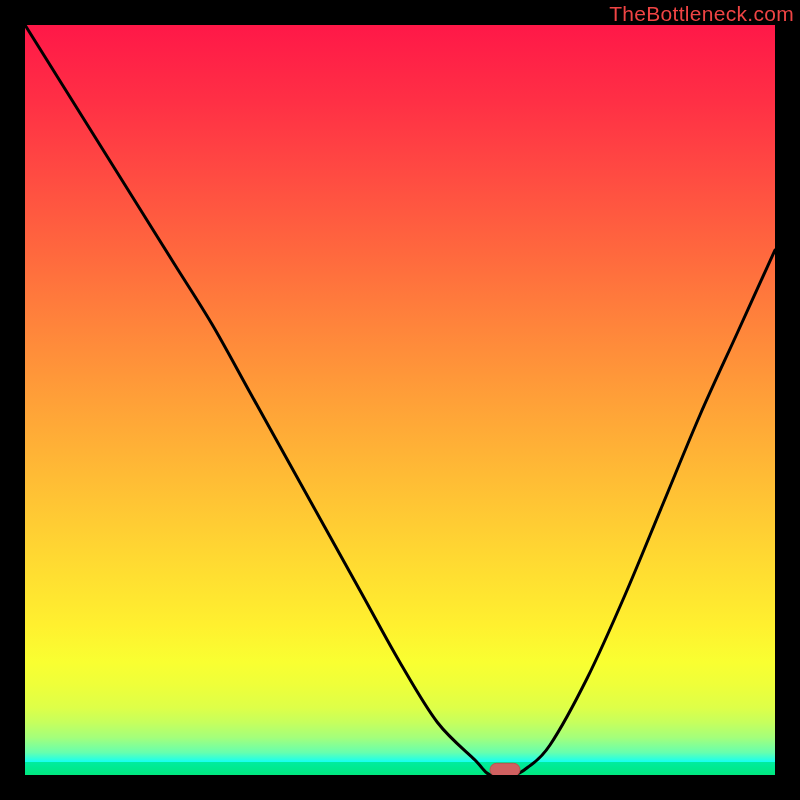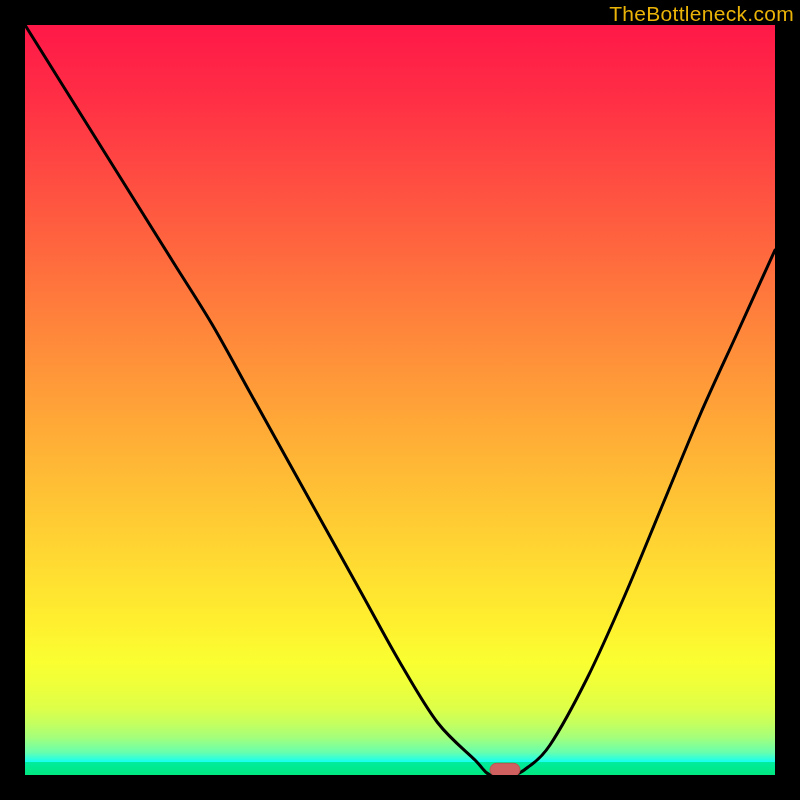--- a/index.html
+++ b/index.html
@@ -58,21 +58,21 @@
     position: absolute;
     left: 0;
     top: 0;
     width: 750px;
     height: 750px;
   }
   .watermark {
     position: absolute;
     top: 2px;
     right: 6px;
-    color: #eab308;
+    color: #ef4444;
     font-family: Arial, Helvetica, sans-serif;
     font-size: 21px;
     letter-spacing: 0.3px;
     user-select: none;
   }
 </style>
 </head>
 <body>
 
 <div class="frame">

